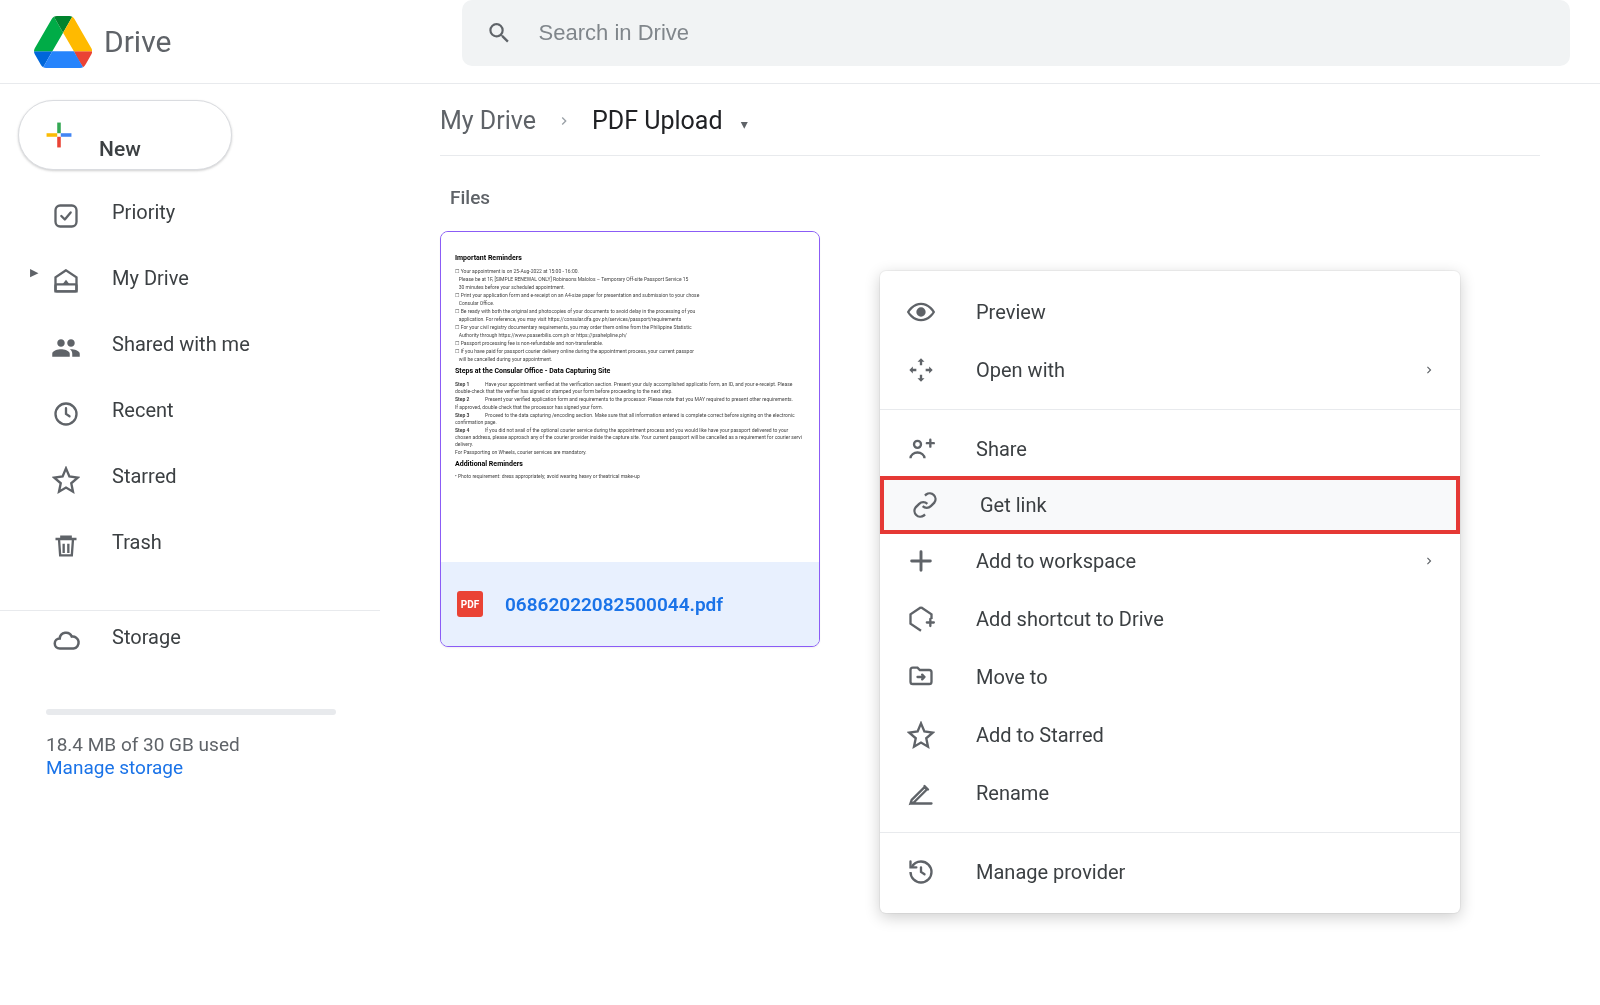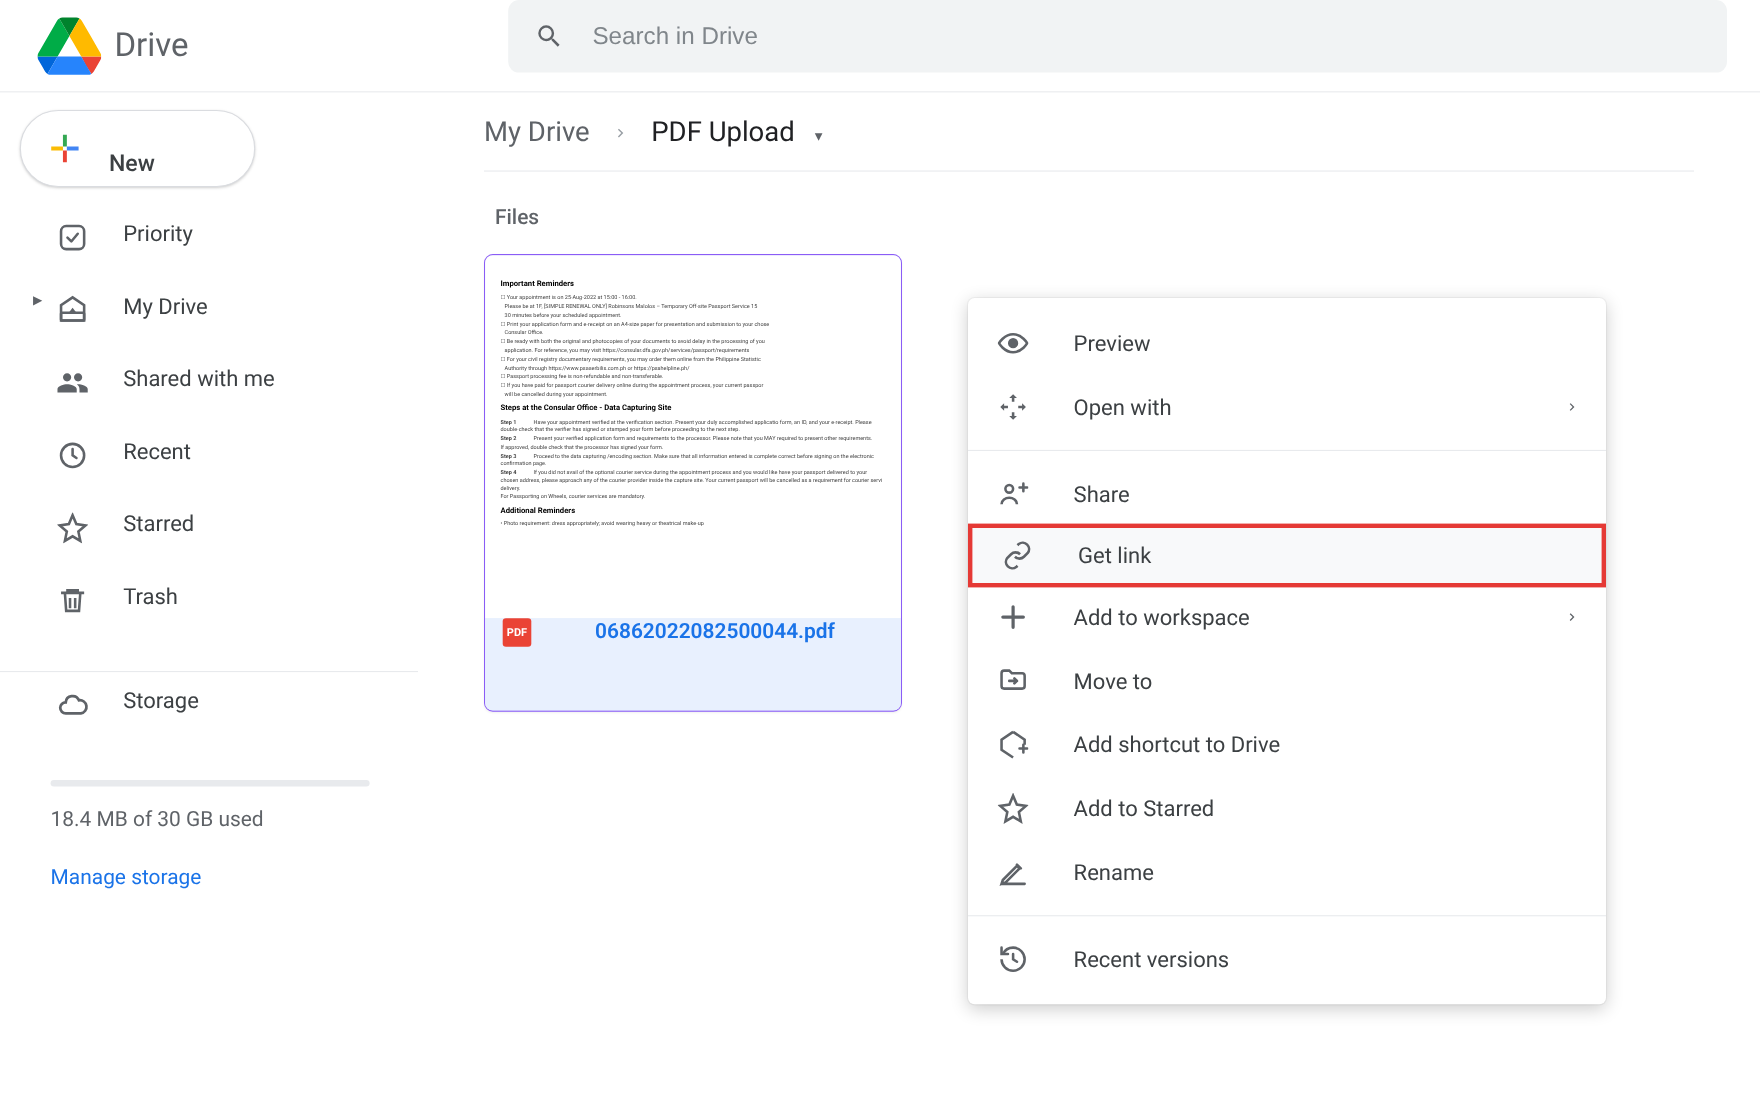--- a/index.html
+++ b/index.html
@@ -118,21 +118,20 @@
     margin: 18px 0 18px 28px;
     width: 290px;
     height: 6px;
     background: #e8eaed;
     border-radius: 3px;
   }
   .storage-text {
     margin-left: 28px;
     font-size: 19px;
     color: #5f6368;
-    margin-bottom: 30px;
   }
   .manage-storage {
     margin-left: 28px;
     font-size: 19px;
     color: #1a73e8;
     cursor: pointer;
   }
 
   
   .main {
@@ -179,24 +178,23 @@
     color: #333;
     line-height: 1.4;
     overflow: hidden;
   }
   .file-preview .doc-h { font-weight: 700; font-size: 7px; margin: 4px 0; color: #000; }
   .file-preview .doc-line { font-size: 5px; color: #444; margin-bottom: 1px; }
   .file-preview .doc-step { font-weight: 700; display: inline-block; width: 30px; }
   .file-footer {
     height: 84px;
     display: flex;
-    align-items: flex-start;
+    align-items: center;
     padding: 0 16px;
     background: #e8f0fe;
-    gap: 36px;
   }
   .pdf-badge {
     width: 26px;
     height: 26px;
     background: #ea4335;
     color: #fff;
     font-size: 10px;
     font-weight: 700;
     display: flex;
     align-items: center;
@@ -473,39 +471,39 @@
     <span class="menu-label">Add to workspace</span>
     <span class="menu-arrow">
       <svg width="14" height="14" viewBox="0 0 24 24" fill="#5f6368">
           <path d="M8.59 16.59L13.17 12 8.59 7.41 10 6l6 6-6 6z"></path>
         </svg>
     </span>
   </div>
   <div class="menu-item">
     <span class="menu-icon">
       <svg width="28" height="28" viewBox="0 0 24 24" fill="none" stroke="#5f6368" stroke-width="2">
-          <path d="M3 6a2 2 0 012-2h4l2 2h8a2 2 0 012 2v8a2 2 0 01-2 2H5a2 2 0 01-2-2V6z"></path>
-          <path d="M9 12h6m0 0l-2-2m2 2l-2 2" stroke-linecap="round"></path>
-        </svg>
-    </span>
-    <span class="menu-label">Move to</span>
-  </div>
-  <div class="menu-item">
-    <span class="menu-icon">
-      <svg width="28" height="28" viewBox="0 0 24 24" fill="none" stroke="#5f6368" stroke-width="2">
           <path d="M12 2L3 8v8l9 6"></path>
           <path d="M12 2l9 6v4"></path>
           <path d="M17 15h6M20 12v6" stroke-linecap="round"></path>
         </svg>
     </span>
     <span class="menu-label">Add shortcut to Drive</span>
   </div>
   <div class="menu-item">
     <span class="menu-icon">
       <svg width="28" height="28" viewBox="0 0 24 24" fill="none" stroke="#5f6368" stroke-width="2">
+          <path d="M3 6a2 2 0 012-2h4l2 2h8a2 2 0 012 2v8a2 2 0 01-2 2H5a2 2 0 01-2-2V6z"></path>
+          <path d="M9 12h6m0 0l-2-2m2 2l-2 2" stroke-linecap="round"></path>
+        </svg>
+    </span>
+    <span class="menu-label">Move to</span>
+  </div>
+  <div class="menu-item">
+    <span class="menu-icon">
+      <svg width="28" height="28" viewBox="0 0 24 24" fill="none" stroke="#5f6368" stroke-width="2">
           <path d="M12 2l2.9 6.9L22 10l-5.5 4.8L18 22l-6-3.5L6 22l1.5-7.2L2 10l7.1-1.1z"></path>
         </svg>
     </span>
     <span class="menu-label">Add to Starred</span>
   </div>
   <div class="menu-item">
     <span class="menu-icon">
       <svg width="28" height="28" viewBox="0 0 24 24" fill="none" stroke="#5f6368" stroke-width="2">
           <path d="M3 21l3-1 11-11-2-2L4 18l-1 3zM15 6l3 3M3 21h18" stroke-linecap="round"></path>
         </svg>
@@ -514,15 +512,15 @@
   </div>
   <hr class="menu-divider">
   <div class="menu-item">
     <span class="menu-icon">
       <svg width="28" height="28" viewBox="0 0 24 24" fill="none" stroke="#5f6368" stroke-width="2">
           <path d="M3 12a9 9 0 109-9 9 9 0 00-8 5"></path>
           <path d="M3 3v5h5" stroke-linecap="round"></path>
           <path d="M12 8v4l3 2" stroke-linecap="round"></path>
         </svg>
     </span>
-    <span class="menu-label">Recent versions</span>
+    <span class="menu-label">Manage provider</span>
   </div>
 </div>
 
 </body></html>

